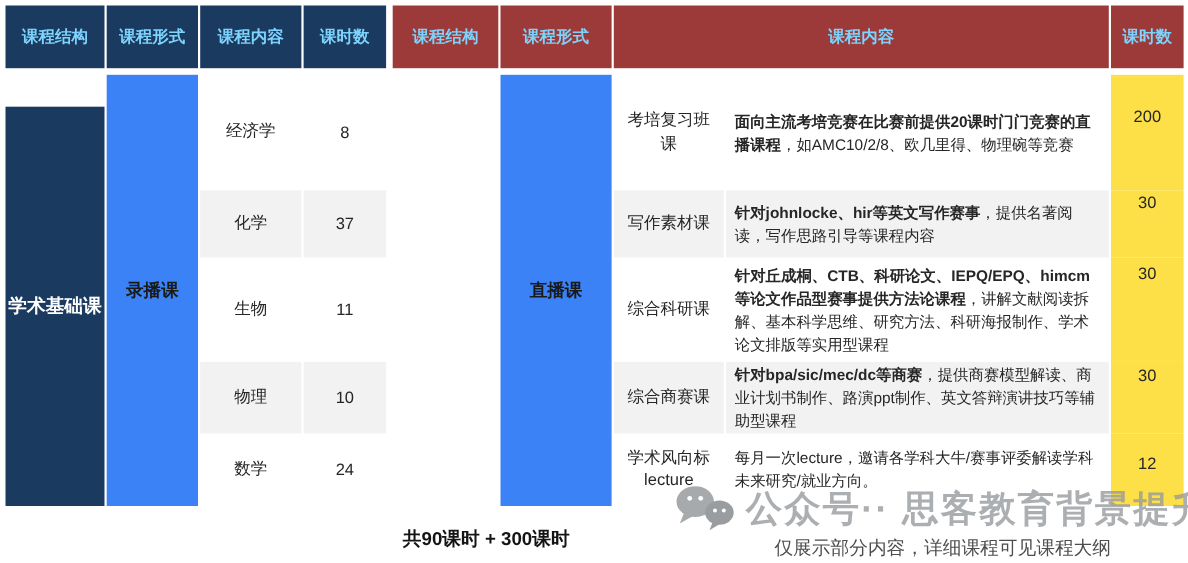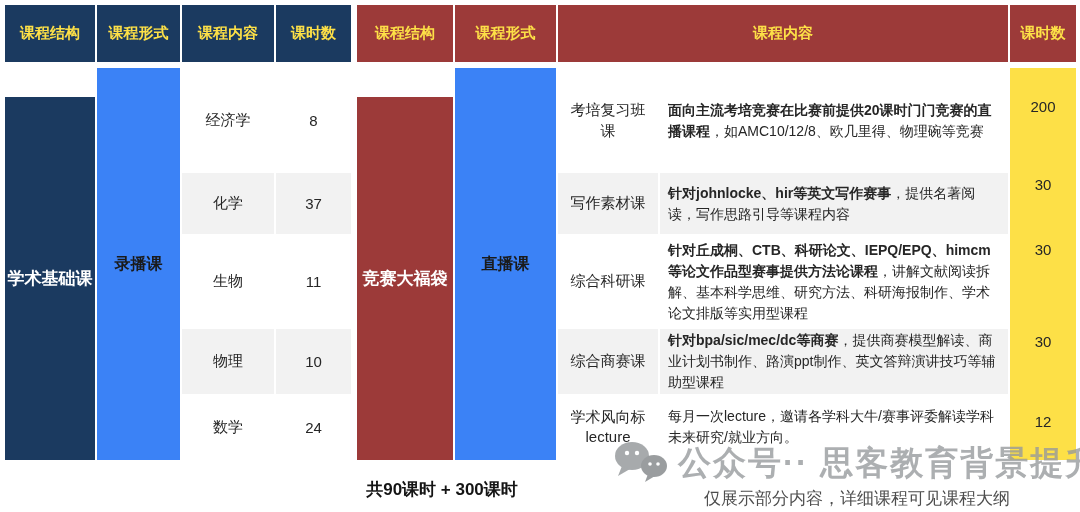--- a/index.html
+++ b/index.html
@@ -12,21 +12,21 @@
   body{
     width:1080px;height:512px;position:relative;background:#ffffff;
     font-family:"Liberation Sans","DejaVu Sans",sans-serif;
     color:var(--txt);overflow:hidden;
   }
   .tbl{position:absolute;top:5px;display:grid;column-gap:2px;row-gap:0;
        grid-template-rows:57px 6px 105px 61px 95px 65px 66px;}
   #left-table{left:5px;grid-template-columns:90px 83px 92px 75px;}
   #right-table{left:357px;grid-template-columns:96px 101px 100px 348px 66px;}
   .cell{display:flex;align-items:center;justify-content:center;text-align:center;}
-  .hd{color:#fde047;font-weight:700;font-size:15px;grid-row:1;}
+  .hd{color:#7dd3fc;font-weight:700;font-size:15px;grid-row:1;}
   #left-table .hd{background:var(--navy);}
   #right-table .hd{background:var(--red);}
   .c1{grid-column:1}.c2{grid-column:2}.c3{grid-column:3}.c4{grid-column:4}.c5{grid-column:5}
   #right-table .hd.c3{grid-column:3/5;}
   #right-table .hd.c5{grid-column:5;}
   .struct{grid-column:1;grid-row:3/8;font-weight:700;font-size:17px;color:#fff;margin-top:29px;}
   #left-table .struct{background:var(--navy);}
   #right-table .struct{background:var(--red);}
   .fmt{grid-column:2;grid-row:3/8;font-weight:700;font-size:16px;color:#1a1a1a;background:#3b82f6;}
   .r1{grid-row:3}.r2{grid-row:4}.r3{grid-row:5}.r4{grid-row:6}.r5{grid-row:7}
@@ -73,27 +73,26 @@
   <div class="cell subj c3 r5">数学</div>
   <div class="cell hrs c4 r5">24</div>
 </div>
 
 <div id="right-table" class="tbl">
   <div class="cell hd c1">课程结构</div>
   <div class="cell hd c2">课程形式</div>
   <div class="cell hd c3">课程内容</div>
   <div class="cell hd c5">课时数</div>
 
-  <div class="cell struct">竞赛大福袋</div>
   <div class="cell fmt">直播课</div>
 
   <div class="cell nm c3 r1">考培复习班课</div>
   <div class="dsc r1">
       <div>
-      <span class="b">面向主流考培竞赛在比赛前提供20课时门门竞赛的直播课程</span><span>，如AMC10/12/8、欧几里得、物理碗等竞赛</span></div>
+      <span class="b">面向主流考培竞赛在比赛前提供20课时门门竞赛的直播课程</span><span>，如AMC10/2/8、欧几里得、物理碗等竞赛</span></div>
     </div>
   <div class="cell hrs c5 r1">200</div>
 
   <div class="cell nm c3 r2 g">写作素材课</div>
   <div class="dsc r2 g">
       <div>
       <span class="b">针对johnlocke、hir等英文写作赛事</span><span>，提供名著阅读，写作思路引导等课程内容</span></div>
     </div>
   <div class="cell hrs c5 r2">30</div>
 

